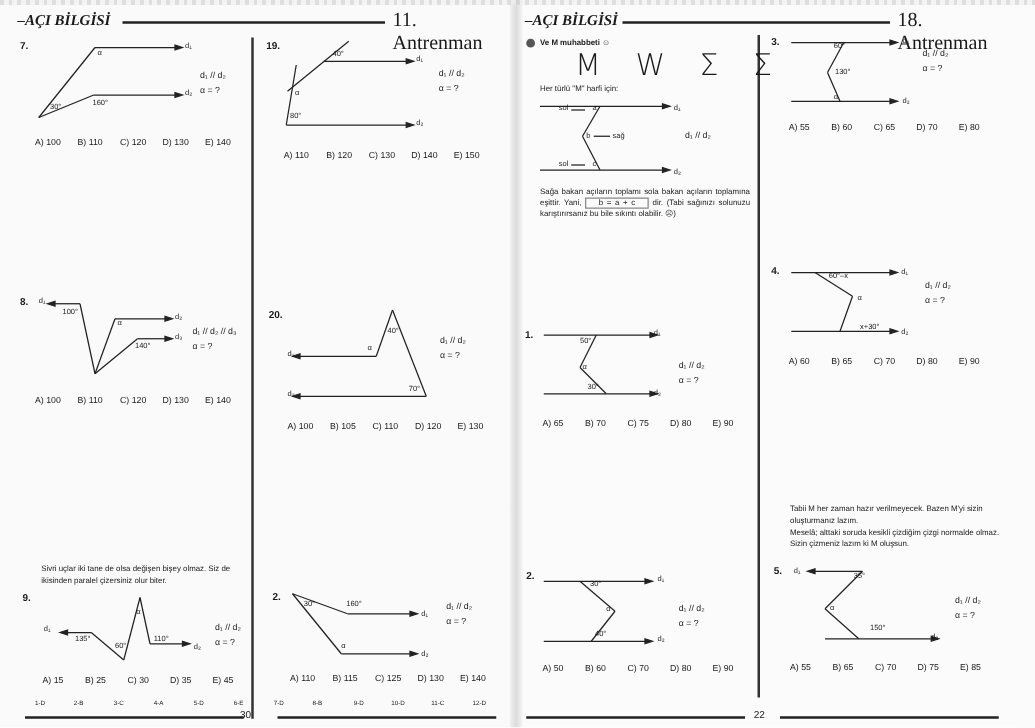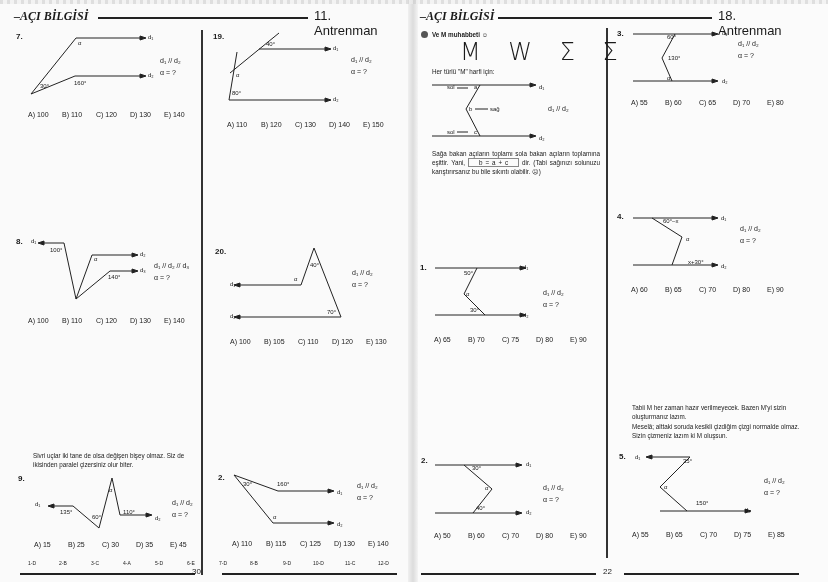--- a/index.html
+++ b/index.html
@@ -5,21 +5,21 @@
   html,body{margin:0;padding:0;background:#fff;}
   body{width:828px;height:582px;position:relative;overflow:hidden;font-family:"Liberation Sans",sans-serif;color:#1a1a1a;}
   .page{position:absolute;top:0;height:582px;background:#fafafa;}
   .pl{left:0;width:412px;}
   .pr{left:414px;width:414px;background:#fbfbfb;}
   .gutter{position:absolute;left:408px;top:0;width:10px;height:582px;background:linear-gradient(90deg,#f0f0f0,#dcdcdc,#f4f4f4);}
   .topline{position:absolute;top:0;left:0;width:828px;height:4px;background:repeating-linear-gradient(90deg,#ccc 0 3px,#eee 3px 7px);opacity:.6;}
   .hdr{position:absolute;top:9px;height:16px;}
   .hdr .sec{font-family:"Liberation Serif",serif;font-style:italic;font-size:12px;font-weight:bold;position:absolute;left:0;top:0;}
   .hdr .rule{position:absolute;top:8px;height:1.6px;background:#222;}
-  .hdr .ttl{font-family:Liberation Sans, sans-serif;font-size:13px;position:absolute;top:-1px;}
+  .hdr .ttl{font-family:Liberation Serif, serif;font-size:16px;position:absolute;top:-1px;}
   .vrule{position:absolute;width:1.5px;background:#333;}
   .qn{position:absolute;font-weight:bold;font-size:8px;}
   .txt{position:absolute;font-size:6.3px;line-height:9px;}
   .ans{position:absolute;font-size:7px;display:flex;gap:0;}
   .ans span{display:inline-block;}
   .cond{position:absolute;font-size:7px;line-height:12px;}
   .lbl{font-size:6px;position:absolute;}
   svg{position:absolute;overflow:visible;}
   .key{position:absolute;font-size:5px;top:560px;}
   .foot{position:absolute;top:573px;height:1.5px;background:#222;}

